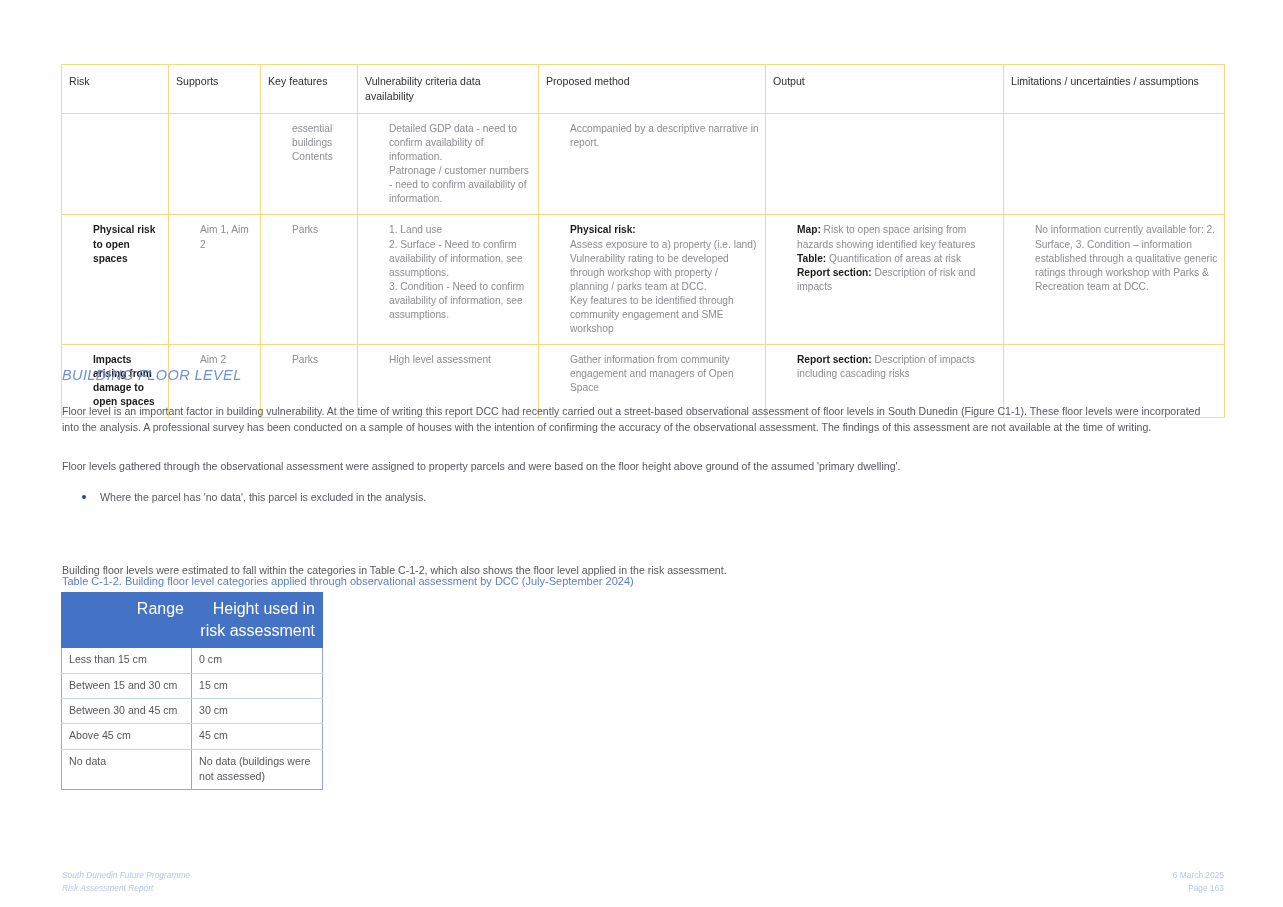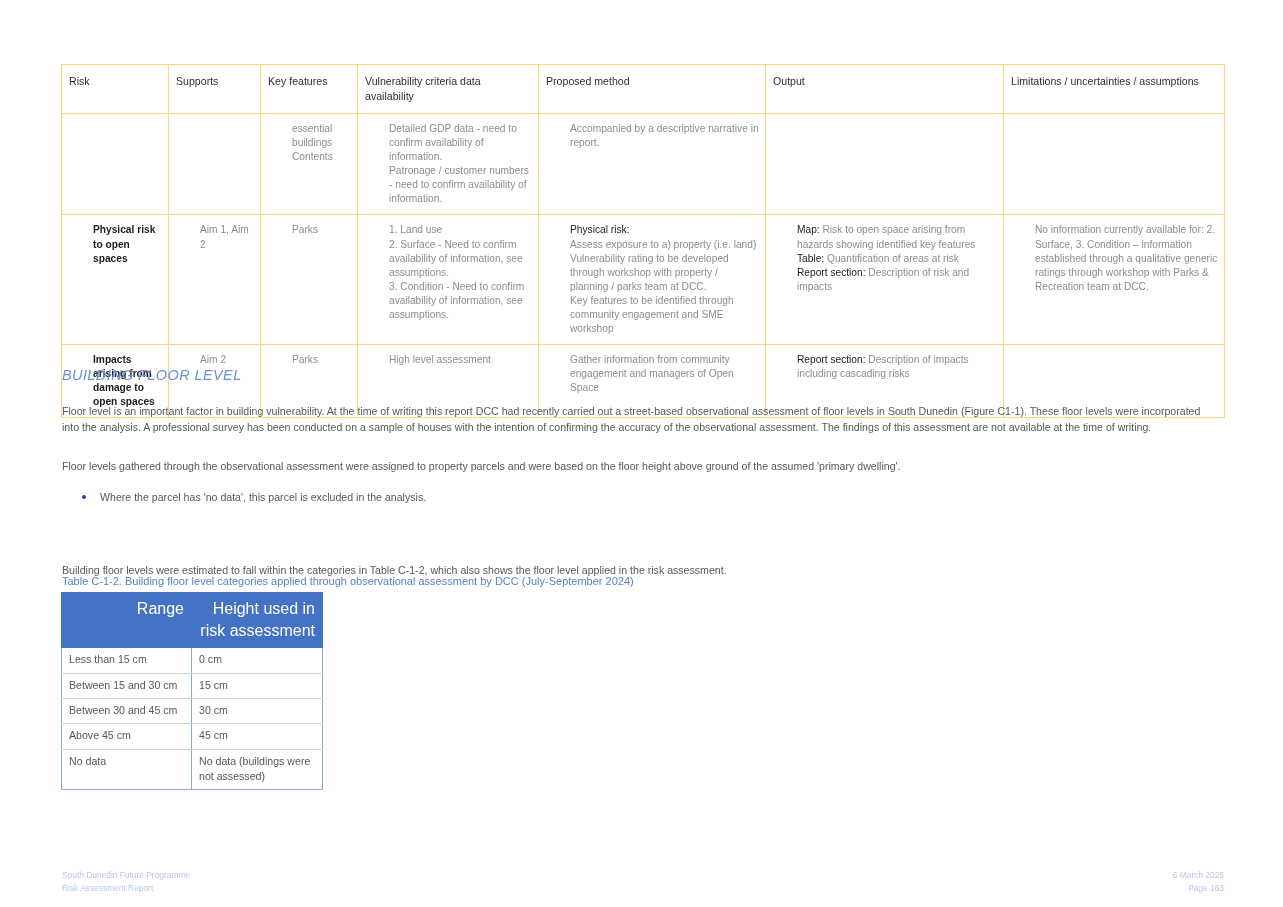--- a/index.html
+++ b/index.html
@@ -50,21 +50,21 @@
   .risk-table tbody td {
     color: #8b8d92;
     padding-left: 31px;
   }
   .risk-table tbody td.risk-name {
     color: #1c1c1c;
     font-weight: bold;
   }
   .risk-table .lbl {
     color: #1c1c1c;
-    font-weight: normal;
+    font-weight: bold;
   }
   .rt-line { display: block; }
   .c1 { width: 107px; }
   .c2 { width: 92px; }
   .c3 { width: 97px; }
   .c4 { width: 181px; }
   .c5 { width: 227px; }
   .c6 { width: 238px; }
   .c7 { width: 221px; }
 
@@ -166,20 +166,21 @@
   .fc2 { width: 131px; }
 
   
   .footer-left {
     position: absolute;
     left: 62px;
     top: 861px;
     font-size: 8.4px;
     line-height: 1.55;
     color: #b9c6e4;
+    font-style: italic;
   }
   .footer-right {
     position: absolute;
     right: 59px;
     top: 861px;
     text-align: right;
     font-size: 8.4px;
     line-height: 1.55;
     color: #b9c6e4;
   }

